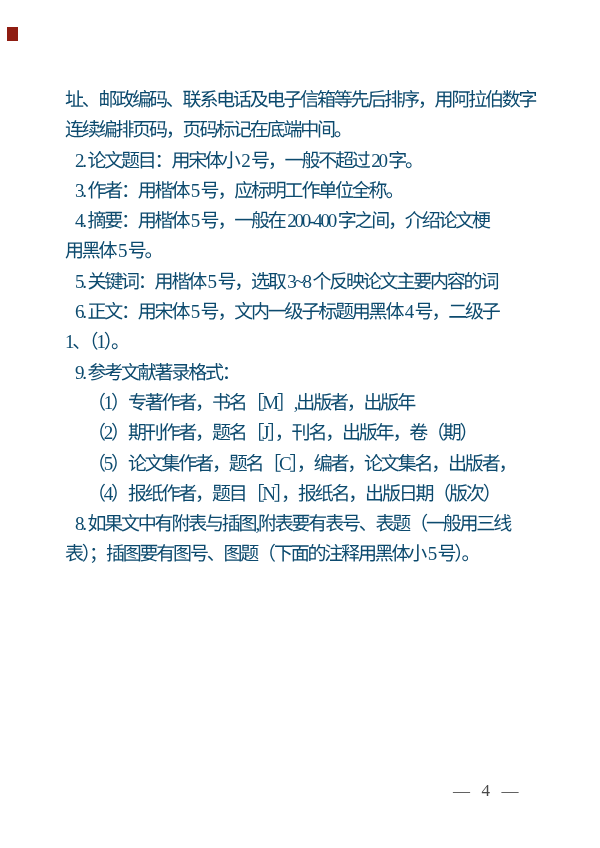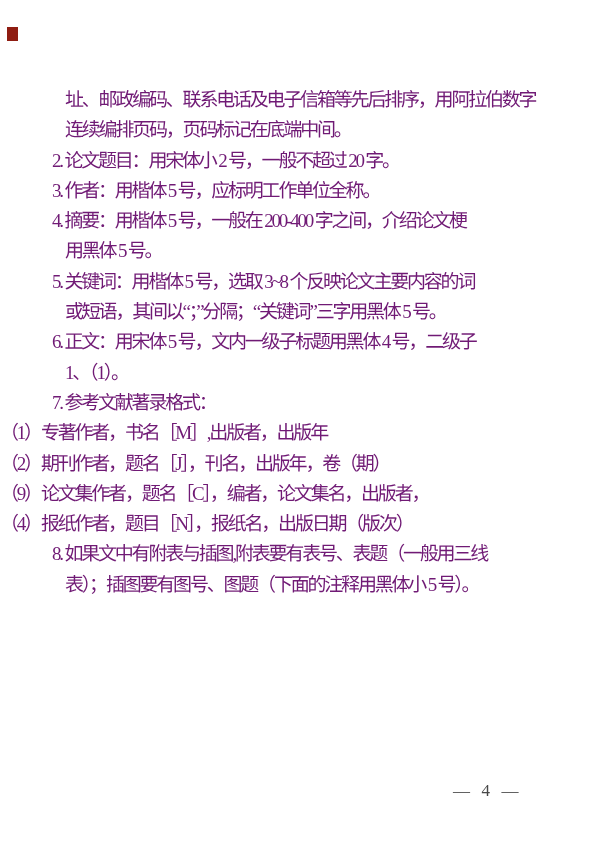--- a/index.html
+++ b/index.html
@@ -31,26 +31,26 @@
     position: absolute;
     top: 85px;
     left: 0;
     width: 600px;
   }
   .text-line {
     height: 30.3px;
     line-height: 30.3px;
     font-size: 19px;
     letter-spacing: -2.2px;
-    color: #701a75;
+    color: #0c4a6e;
     white-space: nowrap;
   }
   .text-line.margin { padding-left: 65px; }
-  .text-line.item   { padding-left: 52px; }
-  .text-line.ref    { }
+  .text-line.item   { padding-left: 52px; margin-left: 23px; }
+  .text-line.ref    { padding-left: 87px; }
   .page-number {
     position: absolute;
     left: 453px;
     top: 781px;
     font-size: 17px;
     letter-spacing: 1px;
     color: #474747;
     white-space: pre;
   }
 </style>
@@ -63,27 +63,26 @@
 
   <div class="doc-body">
 
   <div class="text-line margin">址、邮政编码、联系电话及电子信箱等先后排序，用阿拉伯数字</div>
       <div class="text-line margin">连续编排页码，页码标记在底端中间。</div>
       <div class="text-line item">2. 论文题目：用宋体小 2 号，一般不超过 20 字。</div>
       <div class="text-line item">3. 作者：用楷体 5 号，应标明工作单位全称。</div>
       <div class="text-line item">4. 摘要：用楷体 5 号，一般在 200-400 字之间，介绍论文梗</div>
       <div class="text-line margin">用黑体 5 号。</div>
       <div class="text-line item">5. 关键词：用楷体 5 号，选取 3~8 个反映论文主要内容的词</div>
-      <div class="text-line margin">或短语，其间以“；”分隔；“关键词”三字用黑体 5 号。</div>
       <div class="text-line item">6. 正文：用宋体 5 号，文内一级子标题用黑体 4 号，二级子</div>
       <div class="text-line margin">1、（1）。</div>
-      <div class="text-line item">7. 参考文献著录格式：</div>
+      <div class="text-line item">9. 参考文献著录格式：</div>
       <div class="text-line ref">（1）专著作者，书名［M］,出版者，出版年</div>
       <div class="text-line ref">（2）期刊作者，题名［J］，刊名，出版年，卷（期）</div>
-      <div class="text-line ref">（9）论文集作者，题名［C］，编者，论文集名，出版者，</div>
+      <div class="text-line ref">（5）论文集作者，题名［C］，编者，论文集名，出版者，</div>
       <div class="text-line ref">（4）报纸作者，题目［N］，报纸名，出版日期（版次）</div>
       <div class="text-line item">8. 如果文中有附表与插图,附表要有表号、表题（一般用三线</div>
       <div class="text-line margin">表）；插图要有图号、图题（下面的注释用黑体小 5 号）。</div>
     </div>
 
   <div class="page-number">—  4  —</div>
 
 </div>
 
 </body></html>

